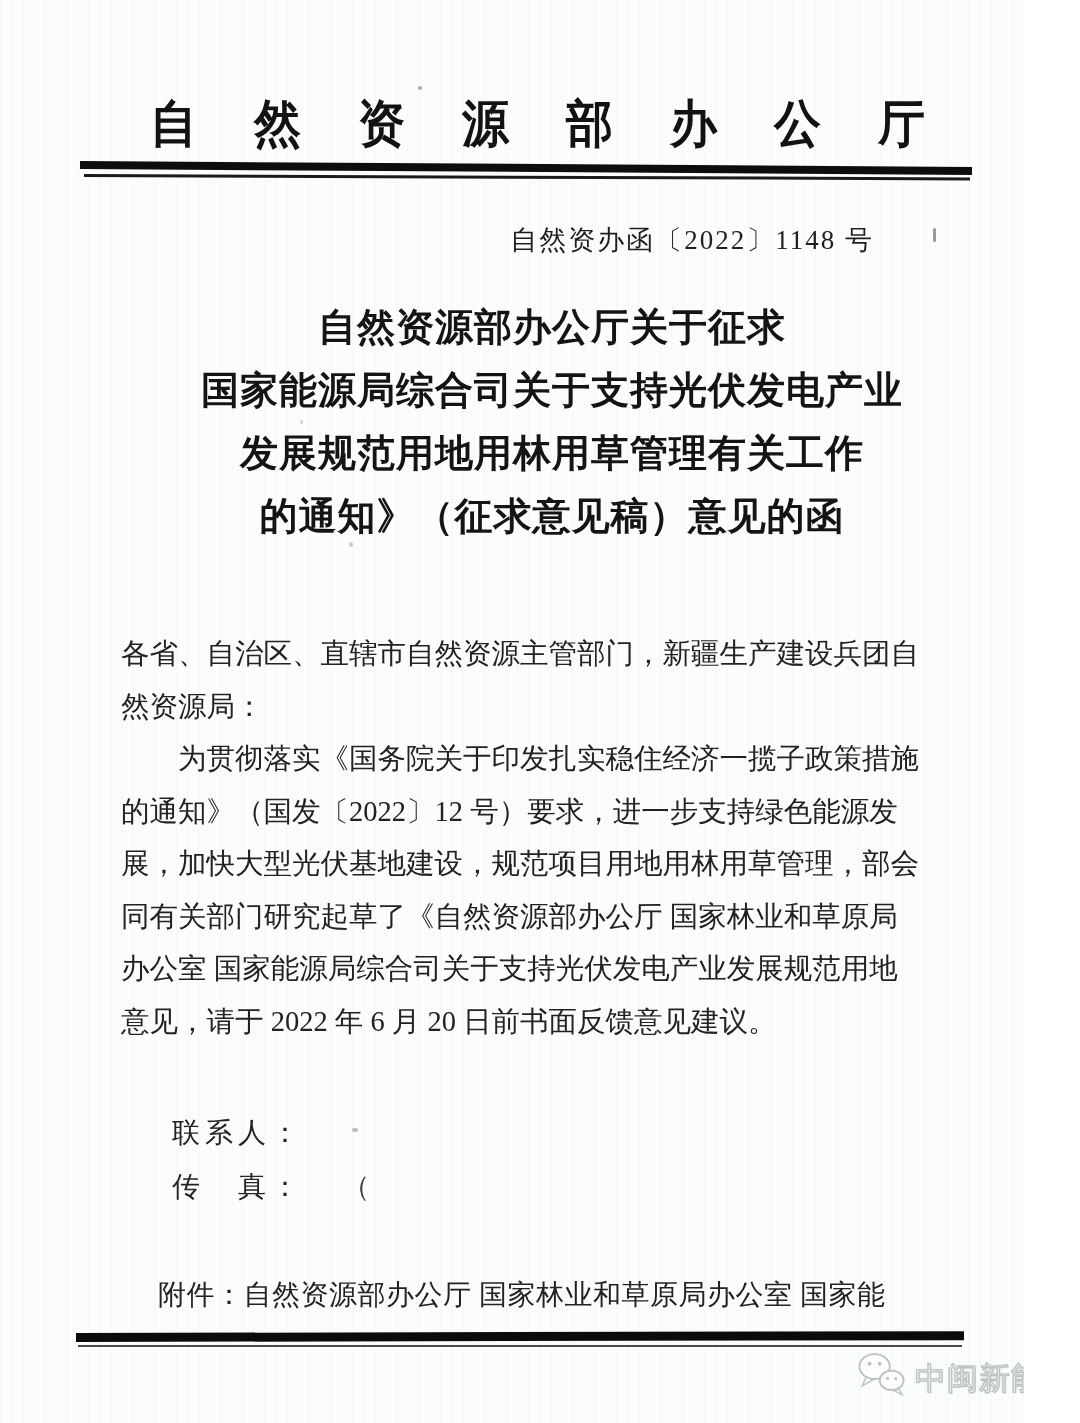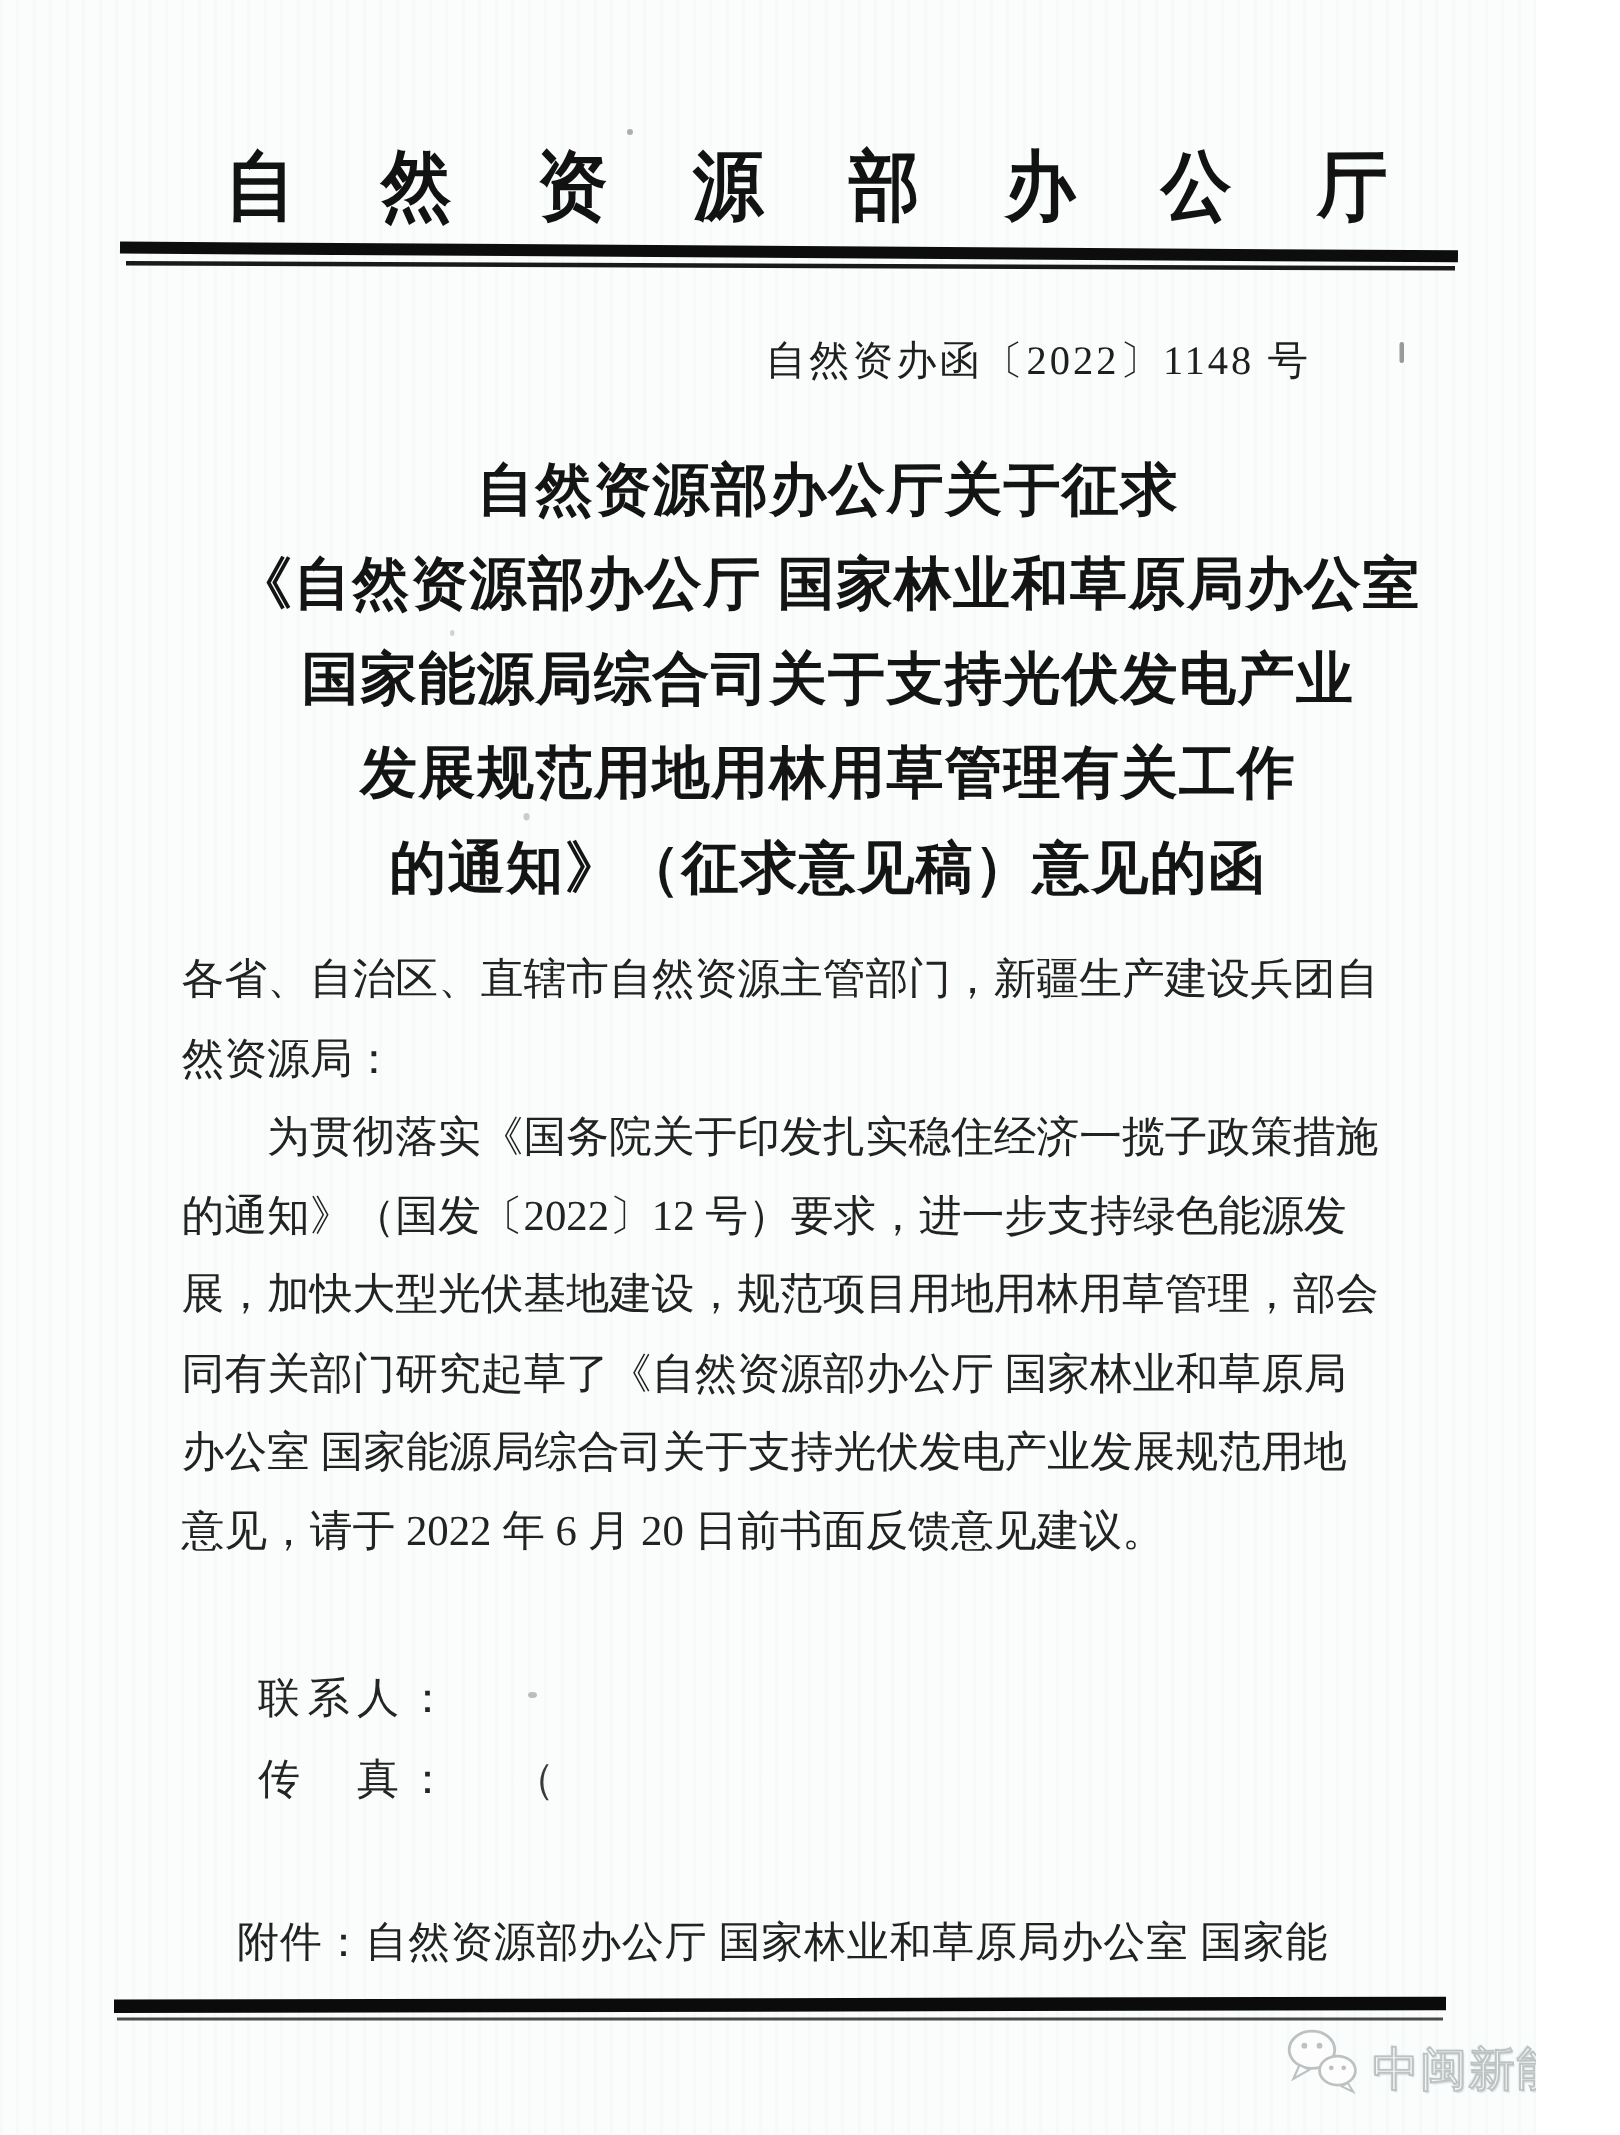--- a/index.html
+++ b/index.html
@@ -173,21 +173,20 @@
 <div class="page">
 
   <div class="masthead">自然资源部办公厅</div>
   <div class="rule-thick"></div>
   <div class="rule-thin"></div>
 
   <div class="doc-number">自然资办函〔2022〕1148 号</div>
 
   <div class="title-block">
     <div>自然资源部办公厅关于征求</div>
-    <div>《自然资源部办公厅 国家林业和草原局办公室</div>
     <div>国家能源局综合司关于支持光伏发电产业</div>
     <div>发展规范用地用林用草管理有关工作</div>
     <div>的通知》（征求意见稿）意见的函</div>
   </div>
 
   <div class="body-block">
     <div>各省、自治区、直辖市自然资源主管部门，新疆生产建设兵团自</div>
     <div>然资源局：</div>
     <div class="indent">为贯彻落实《国务院关于印发扎实稳住经济一揽子政策措施</div>
     <div>的通知》（国发〔2022〕12 号）要求，进一步支持绿色能源发</div>

